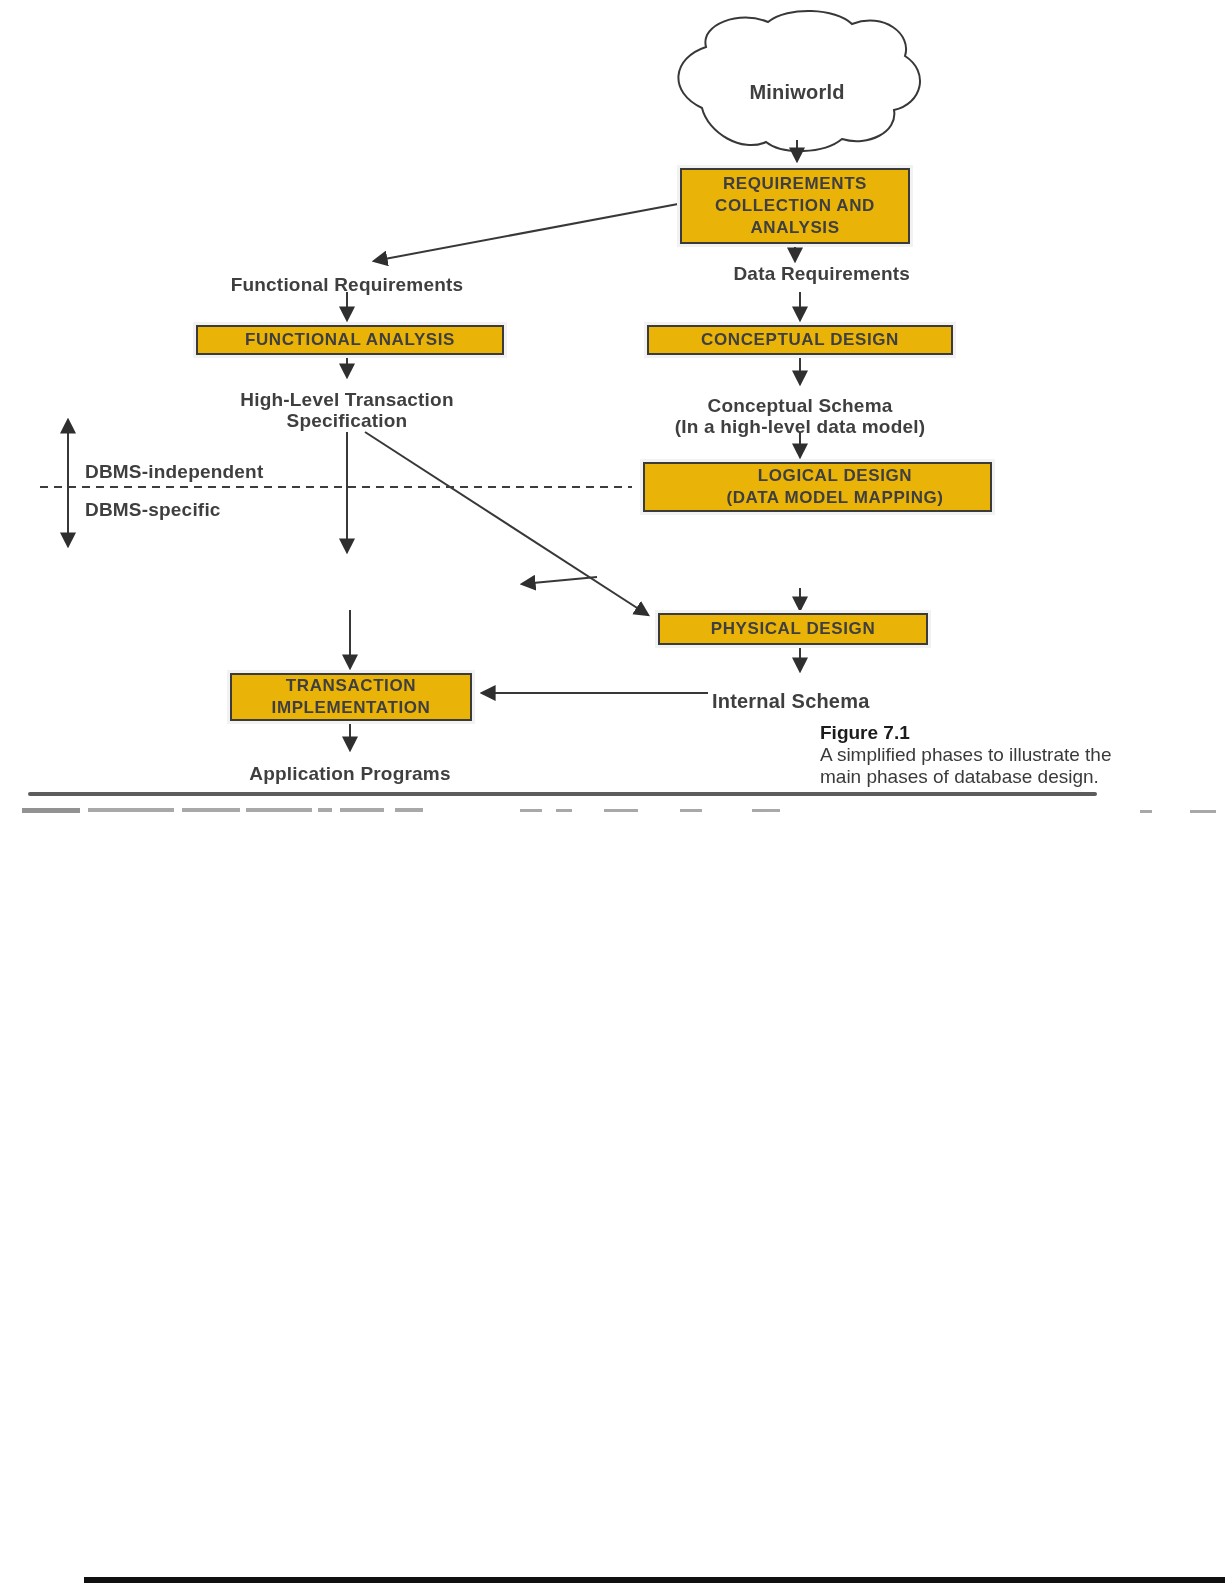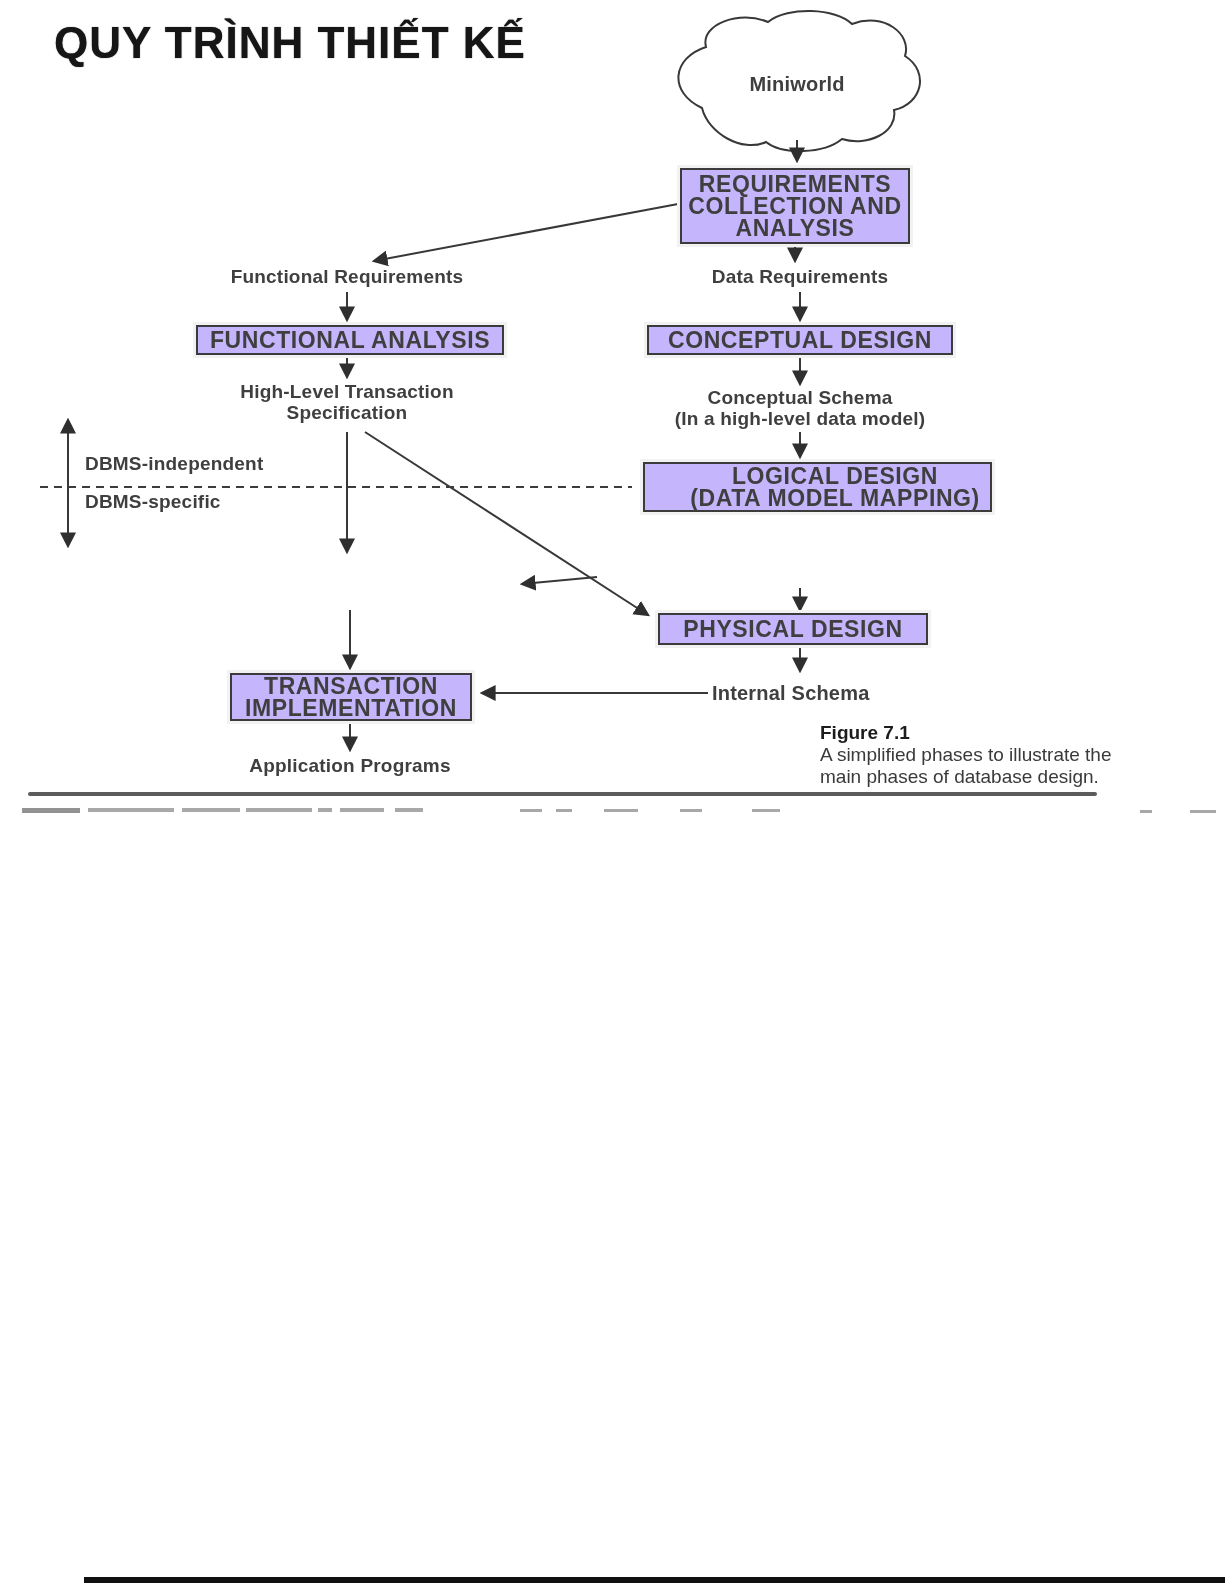--- a/index.html
+++ b/index.html
@@ -7,30 +7,30 @@
     position:relative;width:1225px;height:1585px;background:#ffffff;overflow:hidden;
     font-family:"Liberation Sans","DejaVu Sans",sans-serif;
   }
   .slide-title{
     position:absolute;left:54px;top:14px;
     font-size:44px;font-weight:bold;color:#161616;letter-spacing:1px;line-height:58px;
     text-shadow:0 0 1px #333;
   }
   svg.connectors{position:absolute;left:0;top:0;}
   .box{
-    position:absolute;border:2px solid #3b3b3b;background:#c4b5fd;
+    position:absolute;border:2px solid #3b3b3b;background:#eab308;
     display:flex;align-items:center;justify-content:center;
     text-align:center;white-space:pre-line;
-    font-weight:bold;color:#3f3f3f;font-size:23px;line-height:22px;letter-spacing:0.6px;
+    font-weight:bold;color:#3f3f3f;font-size:17px;line-height:22px;letter-spacing:0.6px;
     box-shadow:0 0 0 3px #f2f2f2;
   }
   .lbl{
     position:absolute;color:#3f3f3f;font-weight:bold;
     text-align:center;white-space:pre-line;
-    font-size:19px;line-height:21px;letter-spacing:0.2px;
+    font-size:19px;line-height:21px;letter-spacing:0.2px;margin-top:8px;
   }
   .lbl.left{text-align:left;}
   .caption-title{
     position:absolute;left:820px;top:722px;font-size:19px;font-weight:bold;color:#1c1c1c;
   }
   .caption-line{
     position:absolute;left:820px;font-size:19px;color:#3a3a3a;font-weight:normal;
   }
   .rule{
     position:absolute;left:28px;top:792px;width:1069px;height:4px;background:#5c5c5c;border-radius:2px;
@@ -84,37 +84,36 @@
       <rect x="520" y="809" width="22" height="3"></rect>
       <rect x="556" y="809" width="16" height="3"></rect>
       <rect x="604" y="809" width="34" height="3"></rect>
       <rect x="680" y="809" width="22" height="3"></rect>
       <rect x="752" y="809" width="28" height="3"></rect>
       <rect x="1140" y="810" width="12" height="3"></rect>
       <rect x="1190" y="810" width="26" height="3"></rect>
     </g>
   </svg>
 
-  <div class="slide-title">QUY TRÌNH THIẾT KẾ</div>
 
   <div class="lbl" style="left:730px;top:74px;width:134px;font-size:20px;">Miniworld</div>
 
   <div class="box" style="left:680px;top:168px;width:226px;height:72px;">REQUIREMENTS
 COLLECTION AND
 ANALYSIS</div>
   <div class="box" style="left:196px;top:325px;width:304px;height:26px;">FUNCTIONAL ANALYSIS</div>
   <div class="box" style="left:647px;top:325px;width:302px;height:26px;">CONCEPTUAL DESIGN</div>
   <div class="box" style="left:643px;top:462px;width:310px;height:46px;padding-left:35px;">LOGICAL DESIGN
 (DATA MODEL MAPPING)</div>
   <div class="box" style="left:230px;top:673px;width:238px;height:44px;">TRANSACTION
 IMPLEMENTATION</div>
   <div class="box" style="left:658px;top:613px;width:266px;height:28px;">PHYSICAL DESIGN</div>
 
   <div class="lbl" style="left:217px;top:266px;width:260px;">Functional Requirements</div>
-  <div class="lbl" style="left:690px;top:266px;width:220px;">Data Requirements</div>
+  <div class="lbl" style="left:690px;top:255px;width:220px;text-align:right;">Data Requirements</div>
   <div class="lbl" style="left:217px;top:381px;width:260px;">High-Level Transaction
 Specification</div>
   <div class="lbl" style="left:640px;top:387px;width:320px;">Conceptual Schema
 (In a high-level data model)</div>
   <div class="lbl left" style="left:85px;top:453px;width:240px;">DBMS-independent</div>
   <div class="lbl left" style="left:85px;top:491px;width:240px;">DBMS-specific</div>
   <div class="lbl left" style="left:712px;top:683px;width:220px;font-size:20px;">Internal Schema</div>
   <div class="lbl" style="left:235px;top:755px;width:230px;">Application Programs</div>
 
   <div class="caption-title">Figure 7.1</div>

